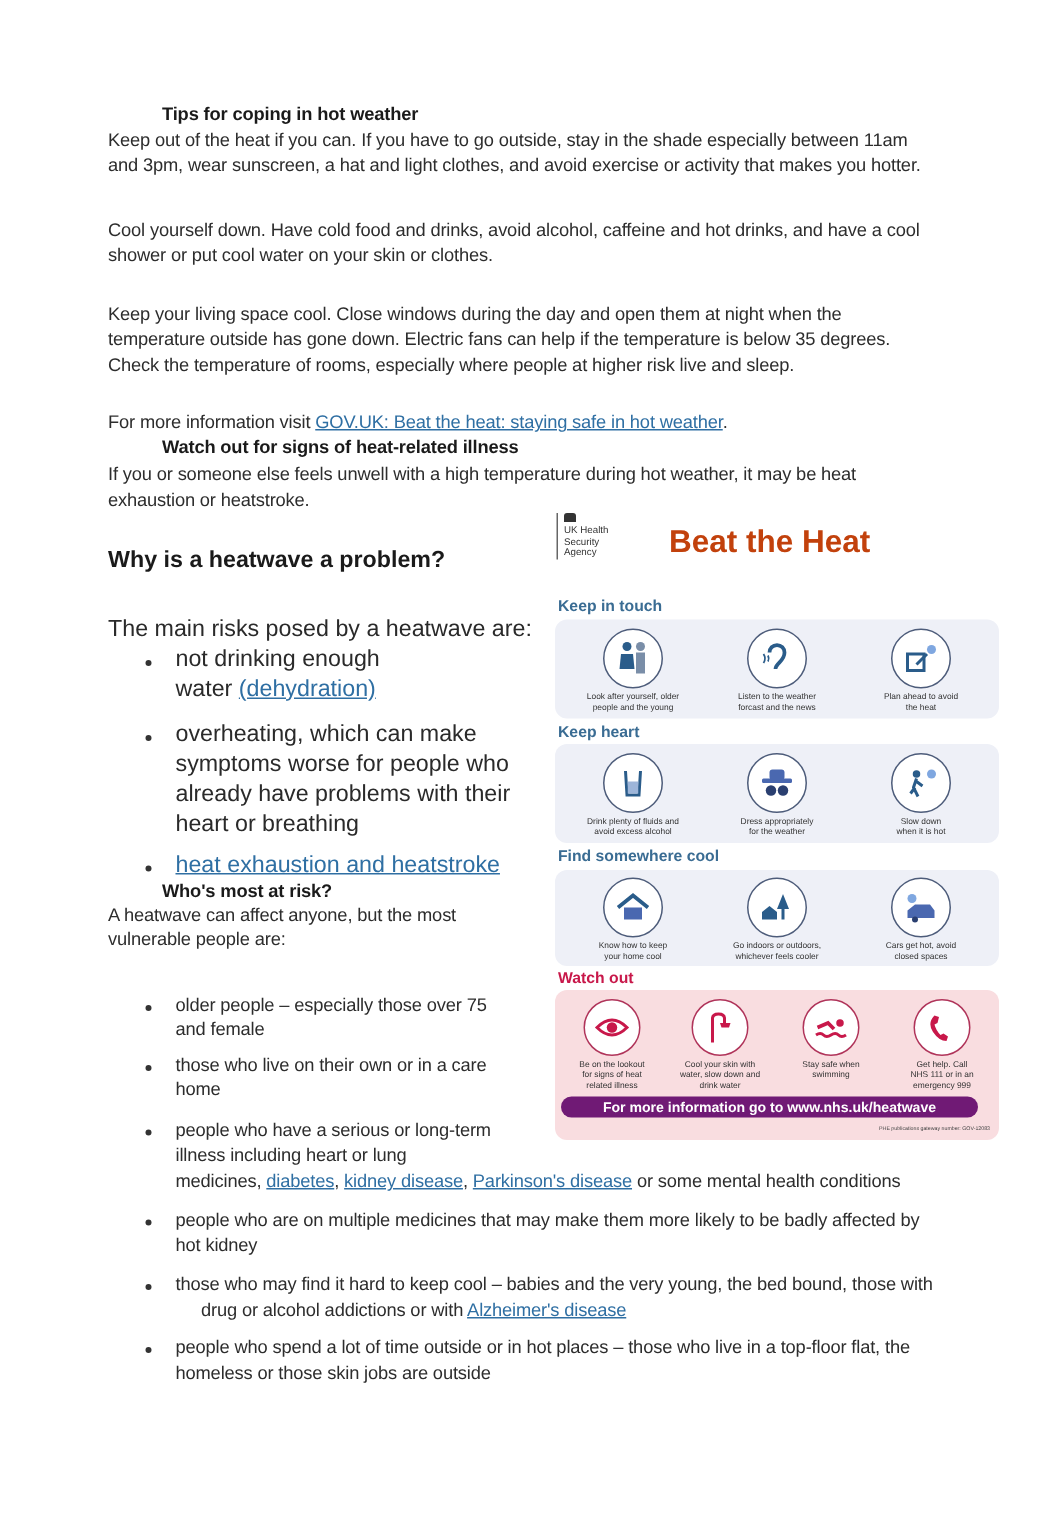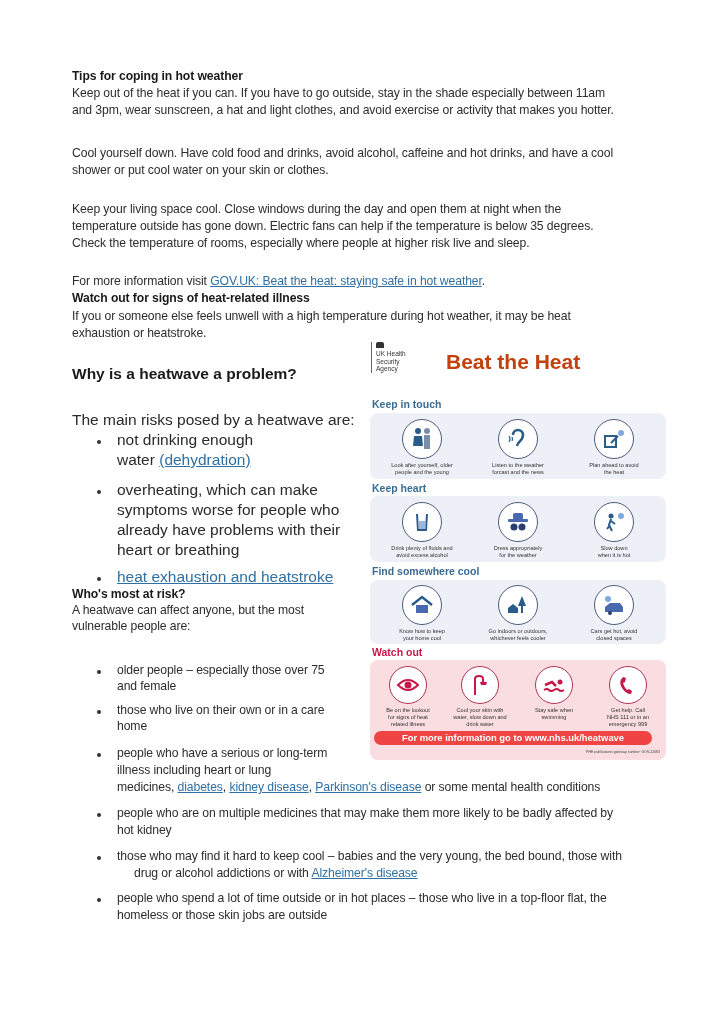--- a/index.html
+++ b/index.html
@@ -2,38 +2,38 @@
 <html><head>
 <meta charset="utf-8">
 <style>
   html, body { margin: 0; padding: 0; background: #ffffff; }
   body {
     width: 704px; height: 1024px; position: relative; overflow: hidden;
     font-family: "Liberation Sans", sans-serif; color: #2b2b2b;
   }
   .abs { position: absolute; }
   .p { font-size: 12.2px; line-height: 17px; color: #2d2d2d; letter-spacing: -0.1px; }
-  .b { font-weight: bold; color: #1a1a1a; }
+  .b { font-weight: bold; color: #1a1a1a; margin-left: 36px; }
   a.lnk { color: #2f6fa3; text-decoration: underline; }
   .bullet { position: absolute; width: 4px; height: 4px; border-radius: 50%; background: #333; }
   .big { font-size: 15.5px; line-height: 21px; color: #2a2a2a; }
   .h2 { font-size: 15.5px; font-weight: bold; color: #1a1a1a; }
 
   
   .poster { left: 362px; top: 340px; width: 306px; height: 426px; }
   .logo { position: absolute; left: 9px; top: 2px; border-left: 1.5px solid #666; padding-left: 4px; font-size: 6.5px; line-height: 7.5px; color: #333; }
   .crest { display:block; width: 8px; height: 6px; background:#333; border-radius:2px 2px 0 0; margin-bottom: 2px; }
   .poster-title { position: absolute; left: 84px; top: 10px; font-size: 21px; font-weight: bold; color: #c2410c; }
   .sec-title { position: absolute; left: 10px; font-size: 10.5px; font-weight: bold; color: #3a6c93; }
   .panel { position: absolute; left: 8px; width: 296px; background: #eef0f7; border-radius: 8px; }
   .panel.pink { background: #f9dde0; }
   .item { position: absolute; text-align: center; font-size: 5.6px; line-height: 7px; color: #333; }
   .circle { width: 38px; height: 38px; border-radius: 50%; border: 1.5px solid #4d5c7a; background: #fff; margin: 0 auto 3px auto; display: flex; align-items: center; justify-content: center; }
   .pink .circle { border-color: #b0345a; width: 36px; height: 36px; }
-  .banner { position: absolute; left: 12px; top: 391px; width: 278px; height: 14px; border-radius: 7px; background: #ef4444; color: #fff; font-weight: bold; font-size: 9.4px; line-height: 14px; text-align: center; }
+  .banner { position: absolute; left: 12px; top: 391px; width: 278px; height: 14px; border-radius: 7px; background: #701a75; color: #fff; font-weight: bold; font-size: 9.4px; line-height: 14px; text-align: center; }
   .tiny { position: absolute; right: 8px; top: 410px; font-size: 3.5px; color: #444; }
 </style>
 </head>
 <body>
 
 <div class="abs p b" style="left:72px;top:68px;">Tips for coping in hot weather</div>
 <div class="abs p" style="left:72px;top:85px;">Keep out of the heat if you can. If you have to go outside, stay in the shade especially between 11am</div>
 <div class="abs p" style="left:72px;top:102px;">and 3pm, wear sunscreen, a hat and light clothes, and avoid exercise or activity that makes you hotter.</div>
 <div class="abs p" style="left:72px;top:145px;">Cool yourself down. Have cold food and drinks, avoid alcohol, caffeine and hot drinks, and have a cool</div>
 <div class="abs p" style="left:72px;top:162px;">shower or put cool water on your skin or clothes.</div>

